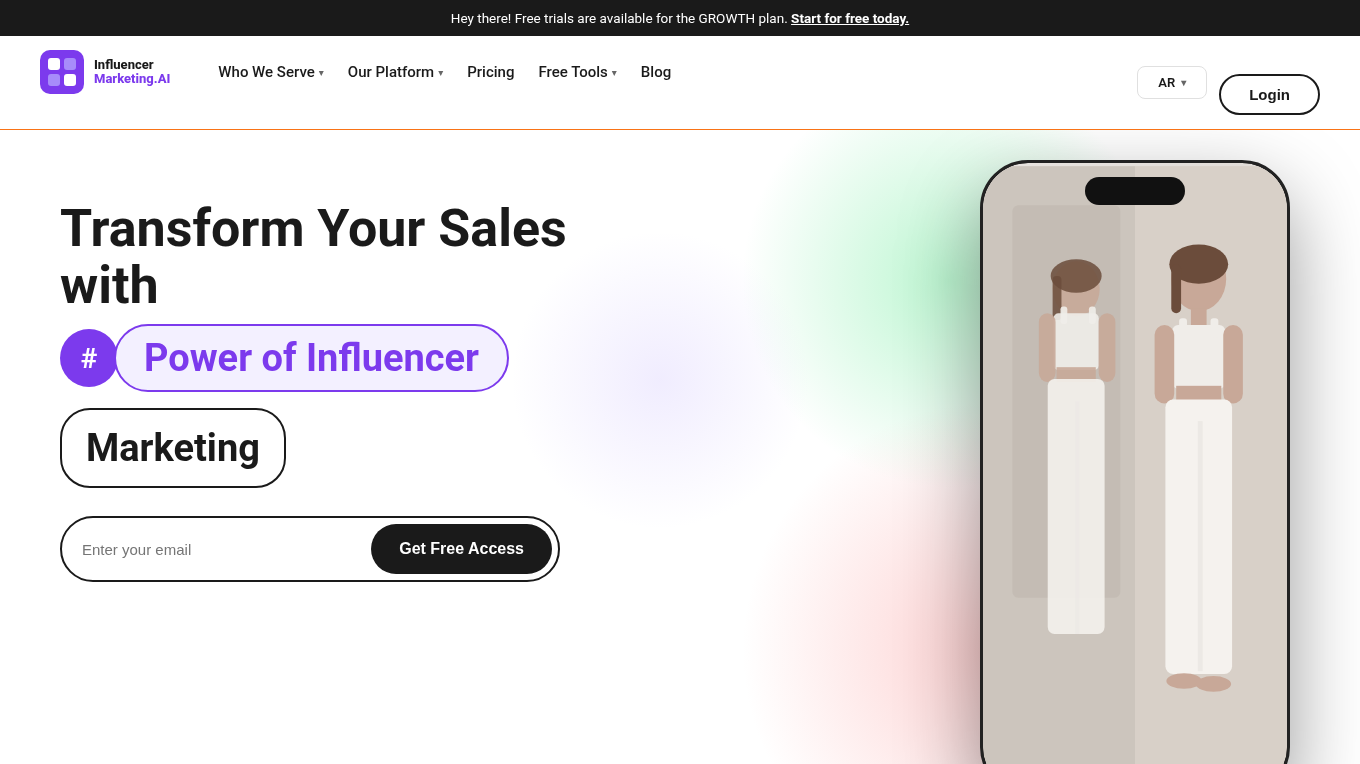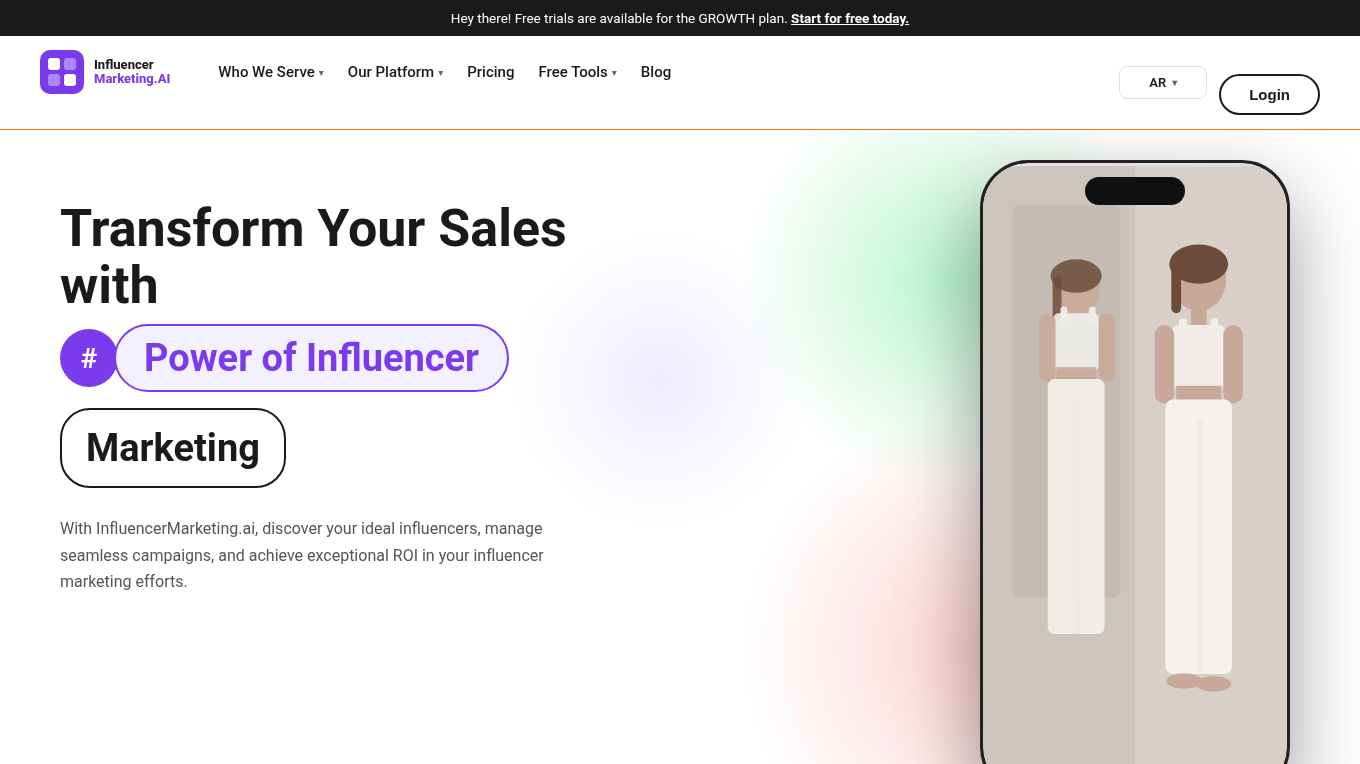--- a/index.html
+++ b/index.html
@@ -77,21 +77,21 @@
 
     .navbar-right {
       display: flex;
       align-items: center;
       gap: 12px;
     }
     .lang-selector {
       display: flex;
       align-items: center;
       gap: 6px;
-      padding: 8px 29px;
+      padding: 8px 20px;
       border: 1px solid #e0e0e0;
       border-radius: 8px;
       cursor: pointer;
       font-size: 13px;
       font-weight: 600;
       color: #1a1a1a;
       margin-left: 48px;
     }
     .lang-selector .chevron { font-size: 10px; color: #666; }
 
@@ -422,16 +422,19 @@
 
     <div class="hero-title-tagged">
       <div class="hash-badge">#</div>
       <div class="power-badge">Power of Influencer</div>
     </div>
 
     <div style="margin-top:8px;">
       <div class="marketing-badge">Marketing</div>
     </div>
 
-    <p class="hero-desc">With InfluencerMarketing.ai, discover your ideal influencers, manage seamless campaigns, and achieve exceptional ROI in your influencer marketing efforts.</p>
-
+
+    <div class="email-cta">
+      <input type="email" class="email-input" placeholder="Enter your email" style="">
+      <button class="btn-get-access">Get Free Access</button>
+    </div>
   </div>
 </section>
 
 </body></html>

